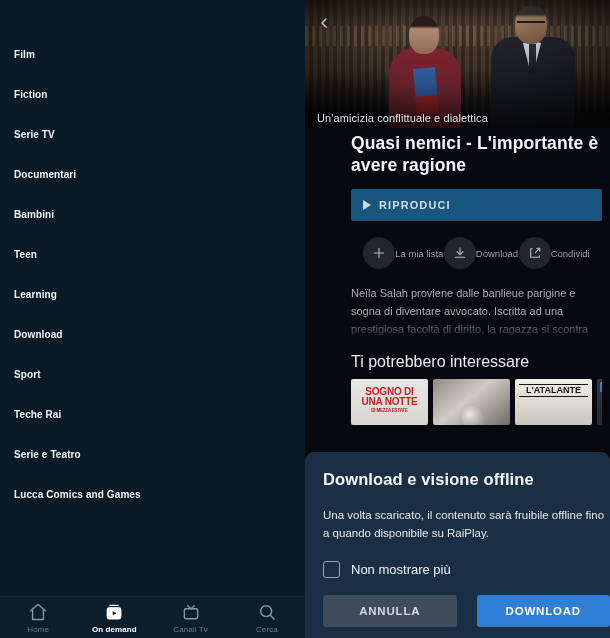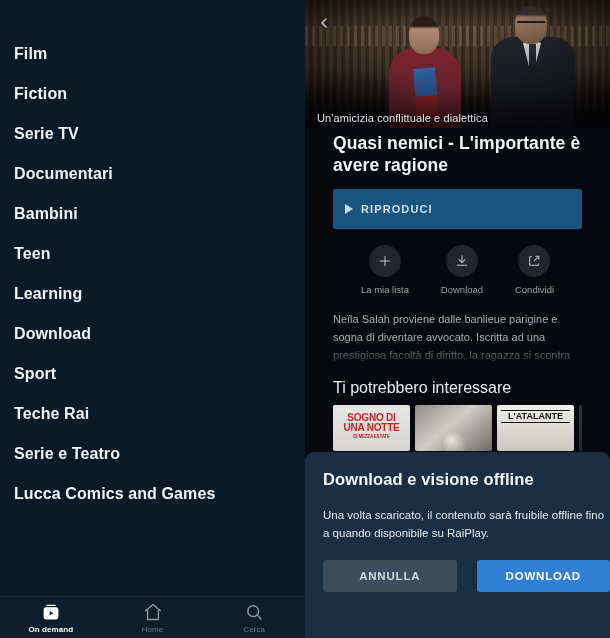--- a/index.html
+++ b/index.html
@@ -20,21 +20,21 @@
   }
   .sidebar-menu { padding-top: 34px; }
   .sidebar-item {
     height: 40px;
     display: flex; align-items: center;
     padding-left: 14px;
     cursor: pointer;
   }
   .sidebar-item-label {
     color: #f1f4f6;
-    font-size: 16px;
+    font-size: 10px;
     font-weight: 700;
     letter-spacing: 0.1px;
   }
 
   
   .tabbar {
     position: absolute; left: 0; bottom: 0;
     width: 305px; height: 42px;
     background: #0c1d2b;
     border-top: 1px solid #16293a;
@@ -140,53 +140,53 @@
     display: flex; align-items: center; justify-content: center;
   }
   .back-btn svg { width: 16px; height: 16px; color: #c9ced4; }
   .hero-tagline {
     position: absolute; left: 12px; bottom: 4px;
     color: #e2e6ea; font-size: 11px; letter-spacing: .1px;
     text-shadow: 0 1px 3px rgba(0,0,0,.9);
   }
 
   
-  .detail-body { padding: 0 28px; }
+  .detail-body { padding: 0 8px; margin-left: 38px; }
   .title {
     margin-top: 5px;
     color: #f2f5f7;
     font-size: 17.5px; font-weight: 700;
     line-height: 1.23; letter-spacing: .1px;
   }
   .meta { margin-top: 7px; color: #8d959c; font-size: 10.5px; display: flex; gap: 14px; }
 
   .play-btn {
     margin-top: 13px;
-    height: 40px; width: 100%;
+    height: 32px; width: 100%;
     background: #19567f;
     border: none; border-radius: 2px;
     display: flex; align-items: center; gap: 8px;
     padding-left: 12px; cursor: pointer;
   }
   .play-btn .tri {
     width: 0; height: 0;
     border-left: 8px solid #cfd8e0;
     border-top: 5px solid transparent;
     border-bottom: 5px solid transparent;
   }
   .play-btn span {
     color: #d6dde4; font-size: 11px; font-weight: 700; letter-spacing: 1.1px;
   }
 
   .actions {
     margin-top: 16px;
     display: flex; justify-content: space-around;
     padding: 0 12px;
   }
-  .action { display: flex; flex-direction: column; align-items: center; gap: 7px; cursor: pointer; justify-content: flex-end; }
+  .action { display: flex; flex-direction: row; align-items: center; cursor: pointer; justify-content: flex-end; }
   .action-circle {
     width: 32px; height: 32px; border-radius: 50%;
     background: #22252b;
     display: flex; align-items: center; justify-content: center;
   }
   .action-circle svg { width: 16px; height: 16px; color: #b9c0c7; }
   .action-label { color: #99a0a7; font-size: 9.5px; }
 
   .synopsis {
     margin-top: 16px;
@@ -305,38 +305,47 @@
         </div>
         <div class="sidebar-item">
           <span class="sidebar-item-label">Serie e Teatro</span>
         </div>
         <div class="sidebar-item">
           <span class="sidebar-item-label">Lucca Comics and Games</span>
         </div>
       </div>
 
     <div class="tabbar" id="tabbar">
+        <div class="tab">
+          <span class="tab-icon">
+            <svg viewBox="0 0 24 24" fill="none" stroke="currentColor" stroke-width="1.7" stroke-linecap="round" stroke-linejoin="round">
+              <path d="M3 10.5 12 3l9 7.5"></path>
+              <path d="M5.5 9.5V21h13V9.5"></path>
+            </svg>
+          </span>
+          <span class="tab-label">Home</span>
+        </div>
         <div class="tab active">
           <span class="tab-icon">
             <svg viewBox="0 0 24 24" fill="none" stroke="currentColor" stroke-width="1.7">
               <rect x="4" y="7" width="16" height="13" rx="2" fill="currentColor"></rect>
               <path d="M7 4h10" stroke-linecap="round"></path>
               <polygon points="10.5,11 15,13.5 10.5,16" fill="#0c1d2b" stroke="none"></polygon>
             </svg>
           </span>
           <span class="tab-label">On demand</span>
         </div>
         <div class="tab">
           <span class="tab-icon">
             <svg viewBox="0 0 24 24" fill="none" stroke="currentColor" stroke-width="1.7" stroke-linecap="round" stroke-linejoin="round">
-              <path d="M3 10.5 12 3l9 7.5"></path>
-              <path d="M5.5 9.5V21h13V9.5"></path>
+              <rect x="4" y="8" width="16" height="12" rx="2"></rect>
+              <path d="M8 4.5 12 8l4-3.5"></path>
             </svg>
           </span>
-          <span class="tab-label">Home</span>
+          <span class="tab-label">Canali Tv</span>
         </div>
         <div class="tab">
           <span class="tab-icon">
             <svg viewBox="0 0 24 24" fill="none" stroke="currentColor" stroke-width="1.8" stroke-linecap="round">
               <circle cx="11" cy="11" r="6.5"></circle>
               <path d="M16 16l4.5 4.5"></path>
             </svg>
           </span>
           <span class="tab-label">Cerca</span>
         </div>
@@ -430,19 +439,23 @@
             <span class="card-face"></span>
           </div>
         </div>
     </div>
   </div>
 
   <div class="sheet">
     <div class="sheet-title">Download e visione offline</div>
     <div class="sheet-text">Una volta scaricato, il contenuto sarà fruibile offline fino a quando disponibile su RaiPlay.</div>
 
+    <div class="sheet-check">
+      <span class="checkbox"></span>
+      <span class="sheet-check-label">Non mostrare più</span>
+    </div>
 
     <div class="sheet-btns">
       <button class="btn btn-cancel">ANNULLA</button>
       <button class="btn btn-confirm">DOWNLOAD</button>
     </div>
   </div>
 </div>
 
 </body></html>

